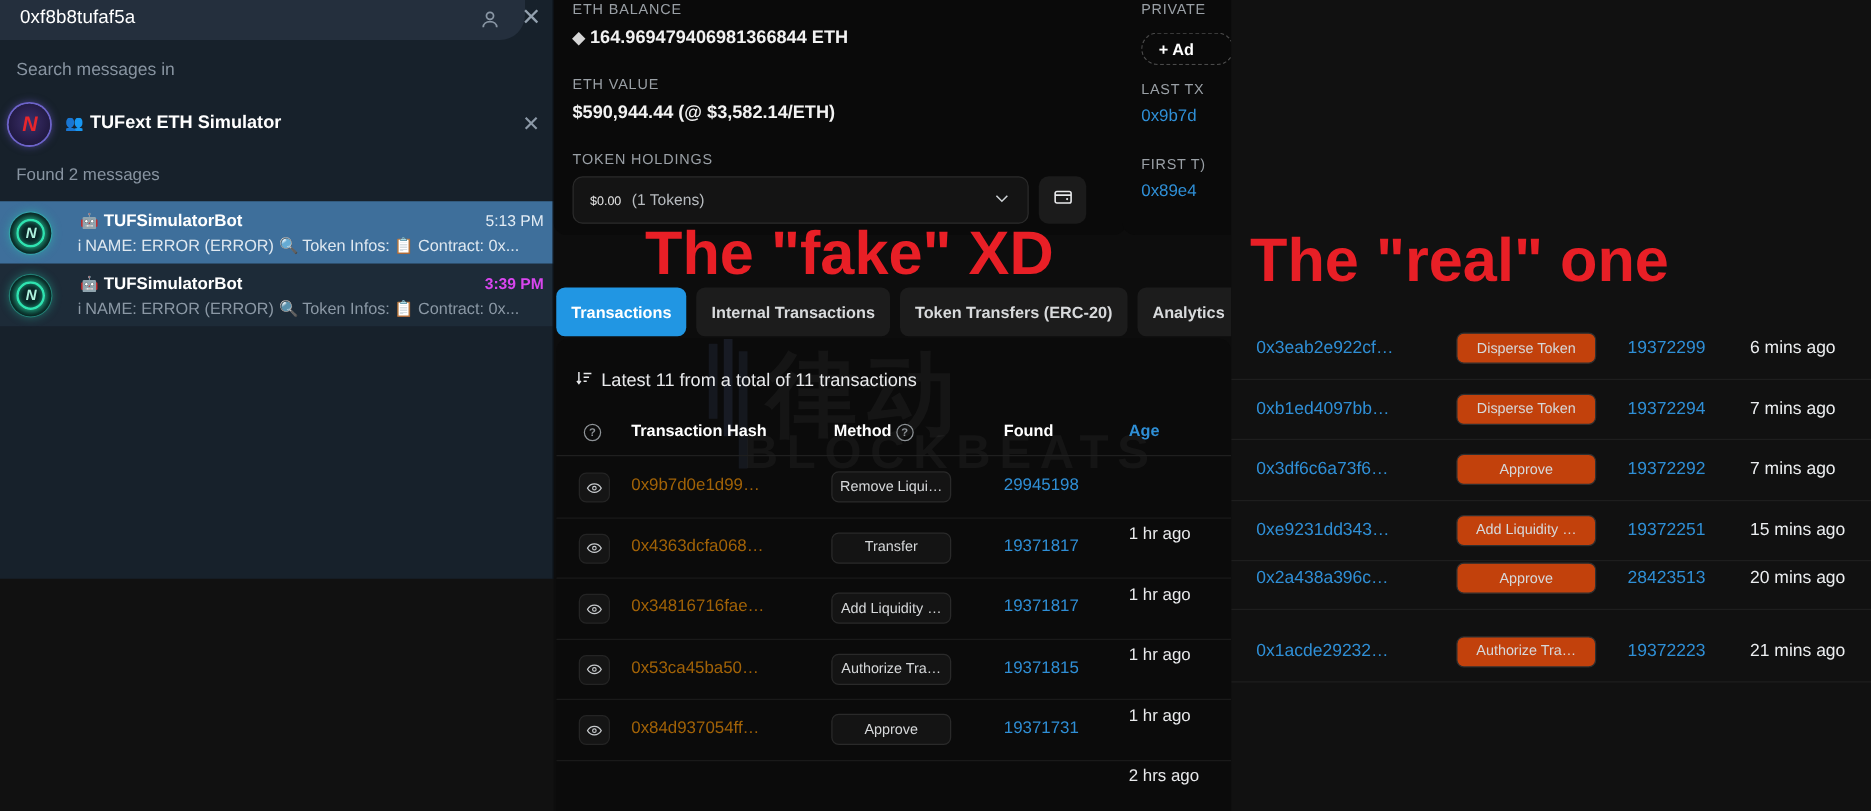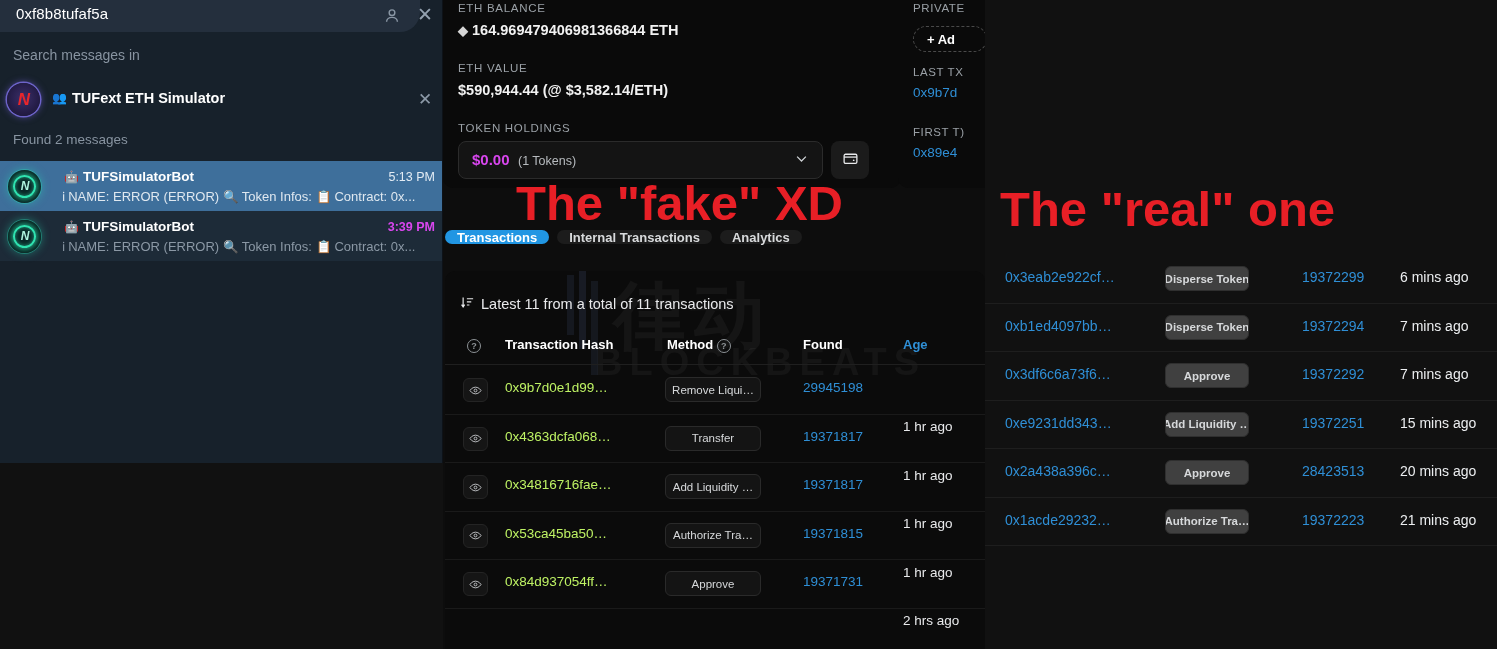--- a/index.html
+++ b/index.html
@@ -129,21 +129,21 @@
   }
   .val { position: absolute; font-size: 14.5px; color: #f2f2f2; font-weight: bold; }
   .eth-glyph { color: #d6d6d6; font-size: 13px; }
 
   .token-select {
     position: absolute; left: 15px; top: 141px; width: 365px; height: 38px;
     background: #141414; border: 1px solid #2b2b2b; border-radius: 8px;
     display: flex; align-items: center; justify-content: space-between;
     padding: 0 13px;
   }
-  .token-select .amt { font-size: 15px; font-weight: bold; color: #d946ef; }
+  .token-select .amt { font-size: 10px; font-weight: normal; color: #e5e5e5; }
   .token-select .cnt { font-size: 12.5px; color: #b7bbbf; margin-left: 4px; }
   .token-select .chev { color: #cfd3d6; font-size: 15px; }
   .wallet-btn {
     position: absolute; left: 388px; top: 141px; width: 38px; height: 38px;
     background: #1b1b1b; border-radius: 8px;
     display: flex; align-items: center; justify-content: center;
   }
 
   
   .side-card {
@@ -155,21 +155,21 @@
   .add-btn {
     position: absolute; left: 16px; top: 22px; width: 74px; height: 26px;
     border: 1px dashed #4a4a4a; border-radius: 13px;
     display: flex; align-items: center; gap: 3px; padding-left: 13px;
     font-size: 13px; font-weight: bold; color: #ffffff;
   }
 
   
   .tabs { position: absolute; left: 2px; top: 230px; display: flex; gap: 8px; }
   .tab {
-    height: 14px; padding: 0 12px; border-radius: 7px;
+    height: 39px; padding: 0 12px; border-radius: 7px;
     background: #1c1c1c; color: #d8dadc; font-size: 13px; font-weight: bold;
     display: flex; align-items: center; white-space: nowrap;
   }
   .tab.active { background: #2196e3; color: #ffffff; }
 
   .table-card {
     position: absolute; left: 2px; top: 271px; width: 540px; height: 378px;
     background: #0b0b0b; border-radius: 10px 10px 0 0; overflow: hidden;
   }
   .wm {
@@ -200,21 +200,21 @@
   }
   .trow {
     position: absolute; left: 0; width: 540px; height: 48.5px;
     border-bottom: 1px solid #1a1a1a;
   }
   .eye-box {
     position: absolute; left: 18px; top: 12px; width: 25px; height: 24px;
     background: #151515; border: 1px solid #242424; border-radius: 6px;
     display: flex; align-items: center; justify-content: center;
   }
-  .tx-hash { position: absolute; left: 60px; top: 14px; font-size: 13.5px; color: #bef264; }
+  .tx-hash { position: absolute; left: 60px; top: 14px; font-size: 13.5px; color: #a16207; }
   .method-pill {
     position: absolute; left: 220px; top: 11px; width: 96px; height: 25px;
     background: #141414; border: 1px solid #2a2a2a; border-radius: 6px;
     display: flex; align-items: center; justify-content: center;
     font-size: 11.5px; color: #d6d8da; white-space: nowrap; overflow: hidden;
   }
   .block-no { position: absolute; left: 358px; top: 14px; font-size: 13.5px; color: #2f8fd6; }
   .age-cell { position: absolute; left: 458px; top: 14px; font-size: 13.5px; color: #e9eaec; margin-top: 39px; }
 
   
@@ -222,24 +222,24 @@
     position: absolute; left: 985px; top: 0; width: 512px; height: 649px;
     background: #111111; overflow: hidden;
   }
   .r-trow { position: absolute; left: 0; width: 512px; height: 48.5px; }
   .r-trow::after {
     content: ""; position: absolute; left: 0; bottom: 0; width: 512px; height: 1px;
     background: #1e1e1e;
   }
   .r-hash { position: absolute; left: 20px; top: 14px; font-size: 14px; color: #2f8fd6; }
   .r-pill {
-    position: absolute; left: 180px; top: 11px; width: 84px; height: 25px;
-    background: #404040; border: 1px solid #2f2f2f; border-radius: 6px;
+    position: absolute; left: 180px; top: 11px; width: 112px; height: 25px;
+    background: #c2410c; border: 1px solid #2f2f2f; border-radius: 6px;
     display: flex; align-items: center; justify-content: center;
-    font-size: 11.5px; color: #d6d8da; white-space: nowrap; overflow: hidden; font-weight: bold;
+    font-size: 11.5px; color: #d6d8da; white-space: nowrap; overflow: hidden;
   }
   .r-block { position: absolute; left: 317px; top: 14px; font-size: 14px; color: #2f8fd6; }
   .r-age { position: absolute; left: 415px; top: 14px; font-size: 14px; color: #eceef0; }
 
   
   .anno {
     position: absolute; color: #e81f26; font-weight: bold;
     font-family: "Liberation Sans", sans-serif; white-space: nowrap;
   }
   .anno-fake { left: 516px; top: 175px; font-size: 49px; }
@@ -372,20 +372,21 @@
       <span>+ Ad</span>
     </div>
     <div class="side-lbl" style="left:470px; top:66px;">LAST TX</div>
     <div class="side-link" style="left:470px; top:85px;">0x9b7d</div>
     <div class="side-lbl" style="left:470px; top:126px;">FIRST T)</div>
     <div class="side-link" style="left:470px; top:145px;">0x89e4</div>
 
     <div class="tabs">
       <div class="tab active">Transactions</div>
       <div class="tab">Internal Transactions</div>
+      <div class="tab">Token Transfers (ERC-20)</div>
       <div class="tab">Analytics</div>
 
     </div>
 
     <div class="table-card">
 
       <div class="wm wm-bars">
         <svg viewBox="0 0 44 104" width="44" height="104">
           <rect x="2" y="4" width="7" height="60" fill="rgba(120,150,220,.10)"></rect>
           <rect x="14" y="0" width="7" height="78" fill="rgba(120,150,220,.12)"></rect>
@@ -508,21 +509,21 @@
       <span class="r-age">7 mins ago</span>
     </div>
 
     <div class="r-trow" style="top:400.5px;">
       <span class="r-hash">0xe9231dd343…</span>
       <span class="r-pill">Add Liquidity …</span>
       <span class="r-block">19372251</span>
       <span class="r-age">15 mins ago</span>
     </div>
 
-    <div class="r-trow" style="top:449px;">
+    <div class="r-trow" style="top:439px;">
       <span class="r-hash">0x2a438a396c…</span>
       <span class="r-pill">Approve</span>
       <span class="r-block">28423513</span>
       <span class="r-age">20 mins ago</span>
     </div>
 
     <div class="r-trow" style="top:497.5px;">
       <span class="r-hash">0x1acde29232…</span>
       <span class="r-pill">Authorize Tra…</span>
       <span class="r-block">19372223</span>

